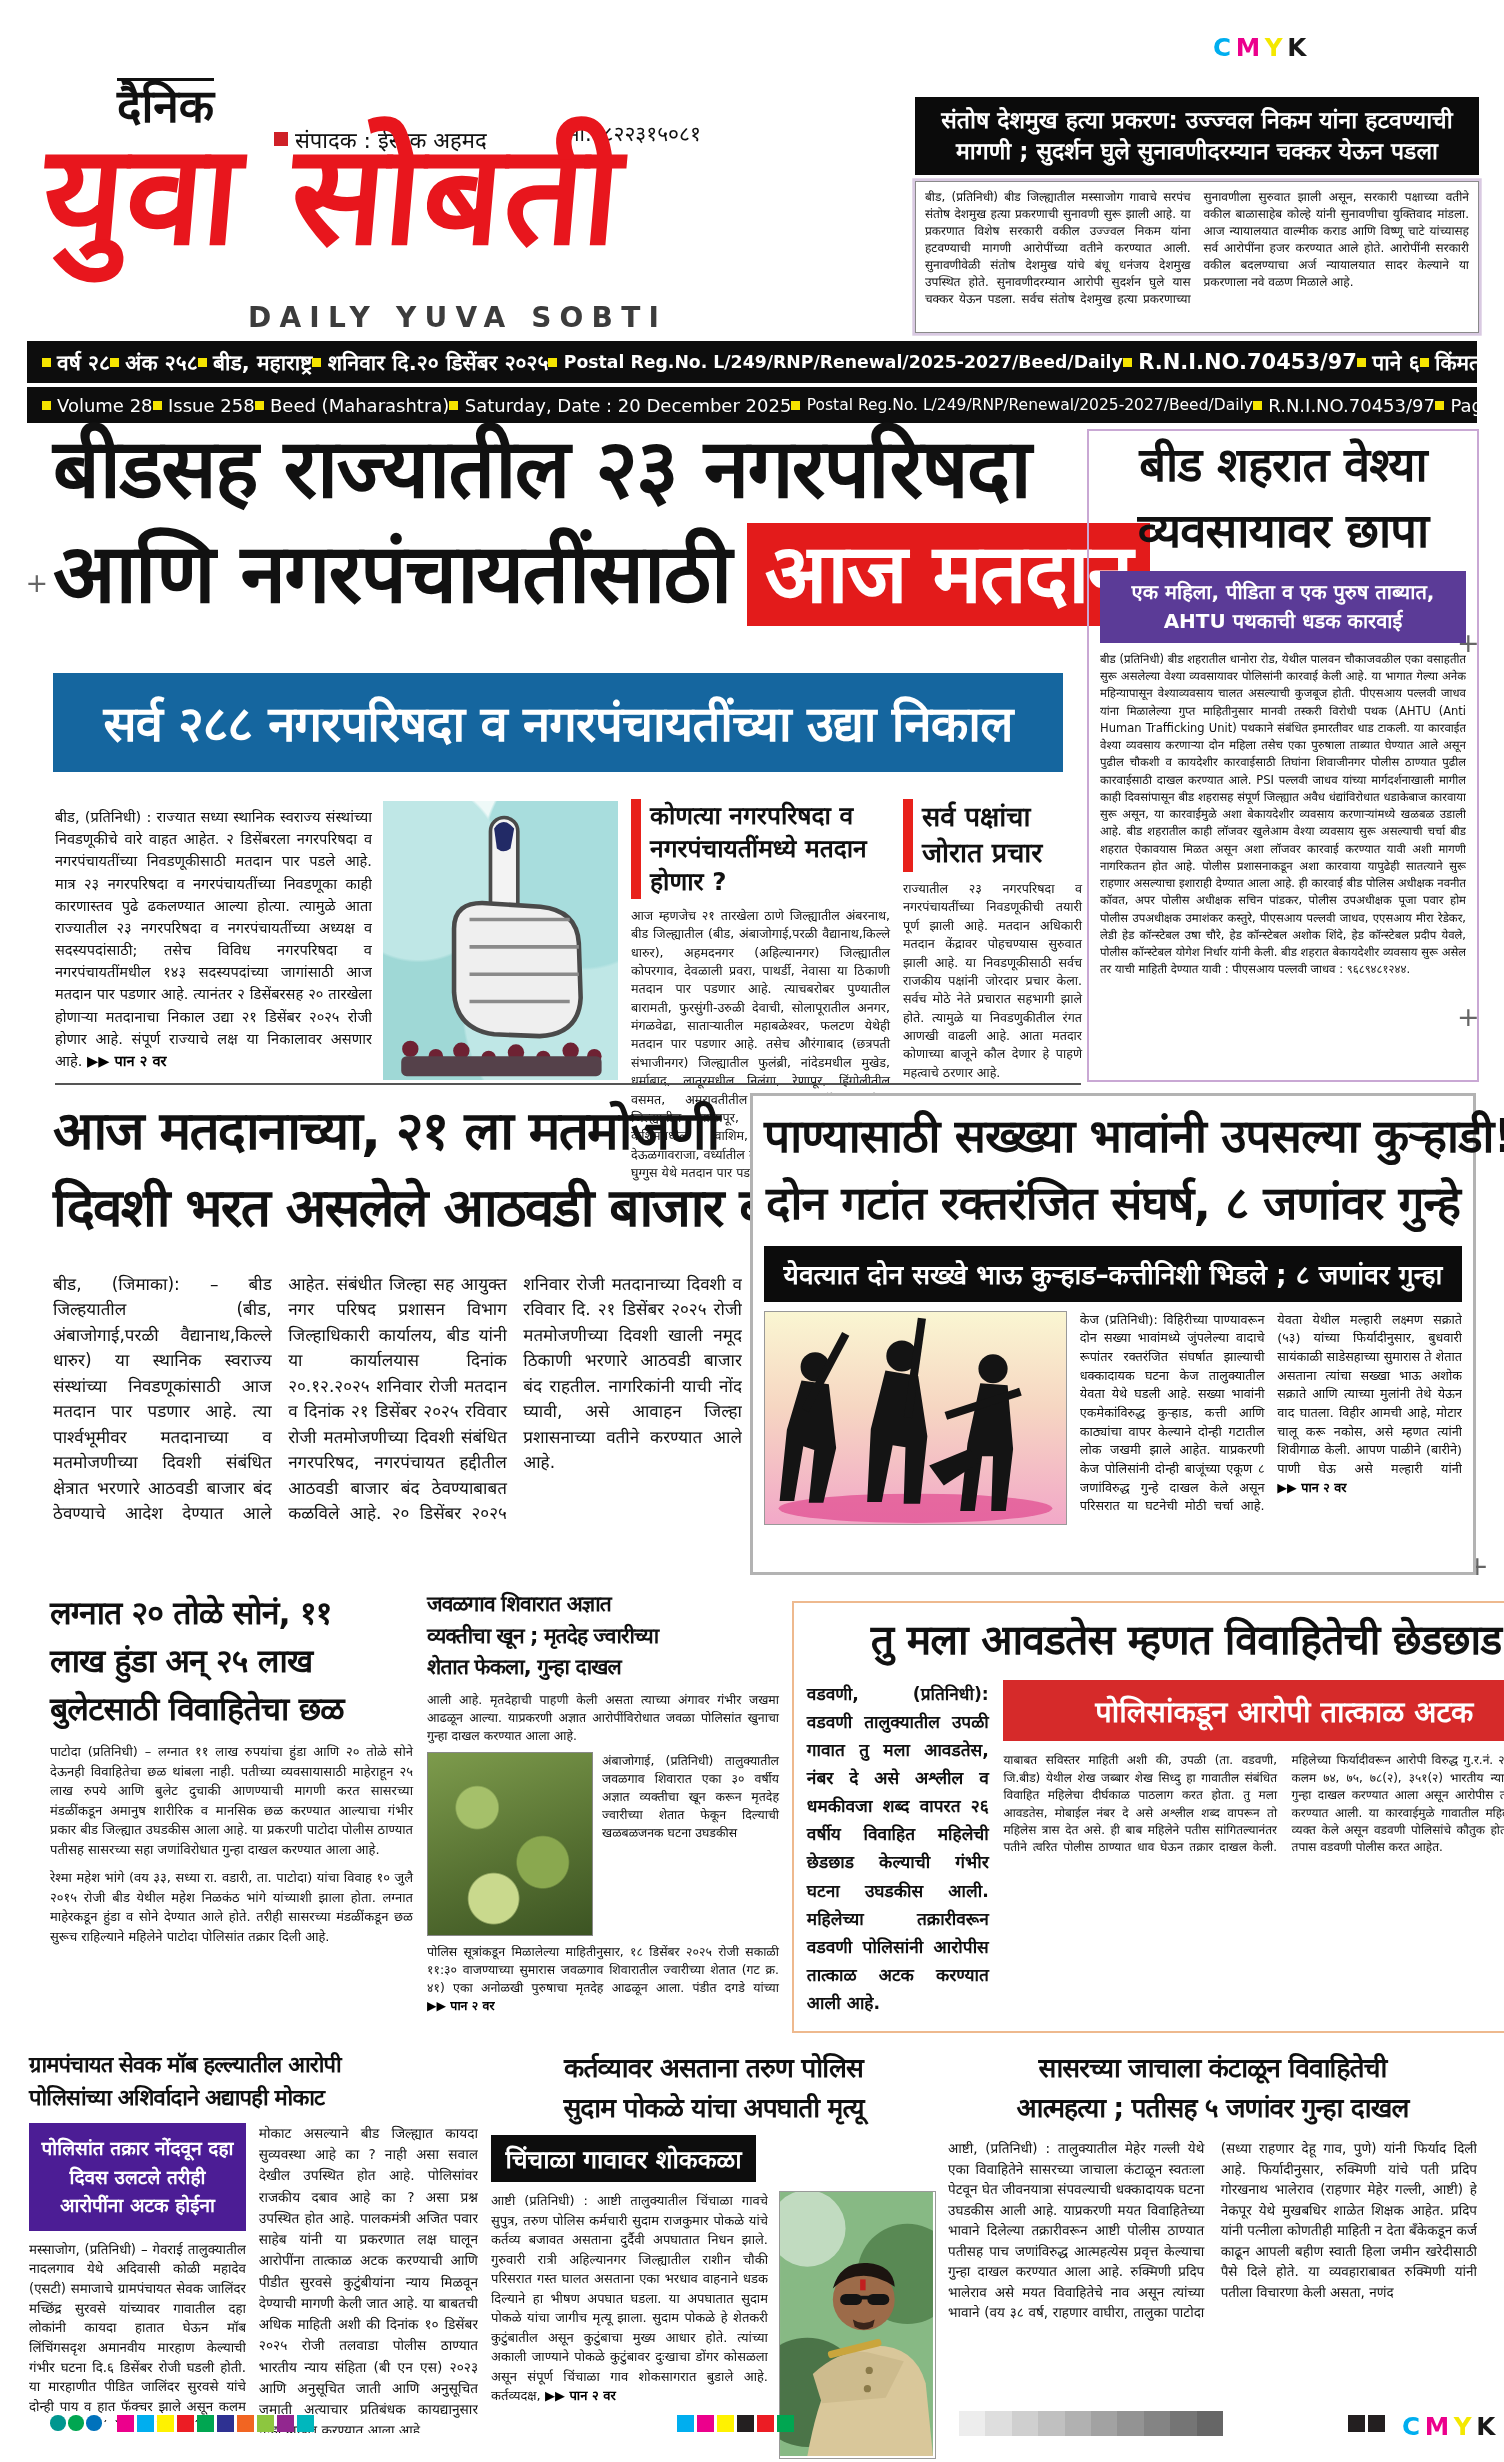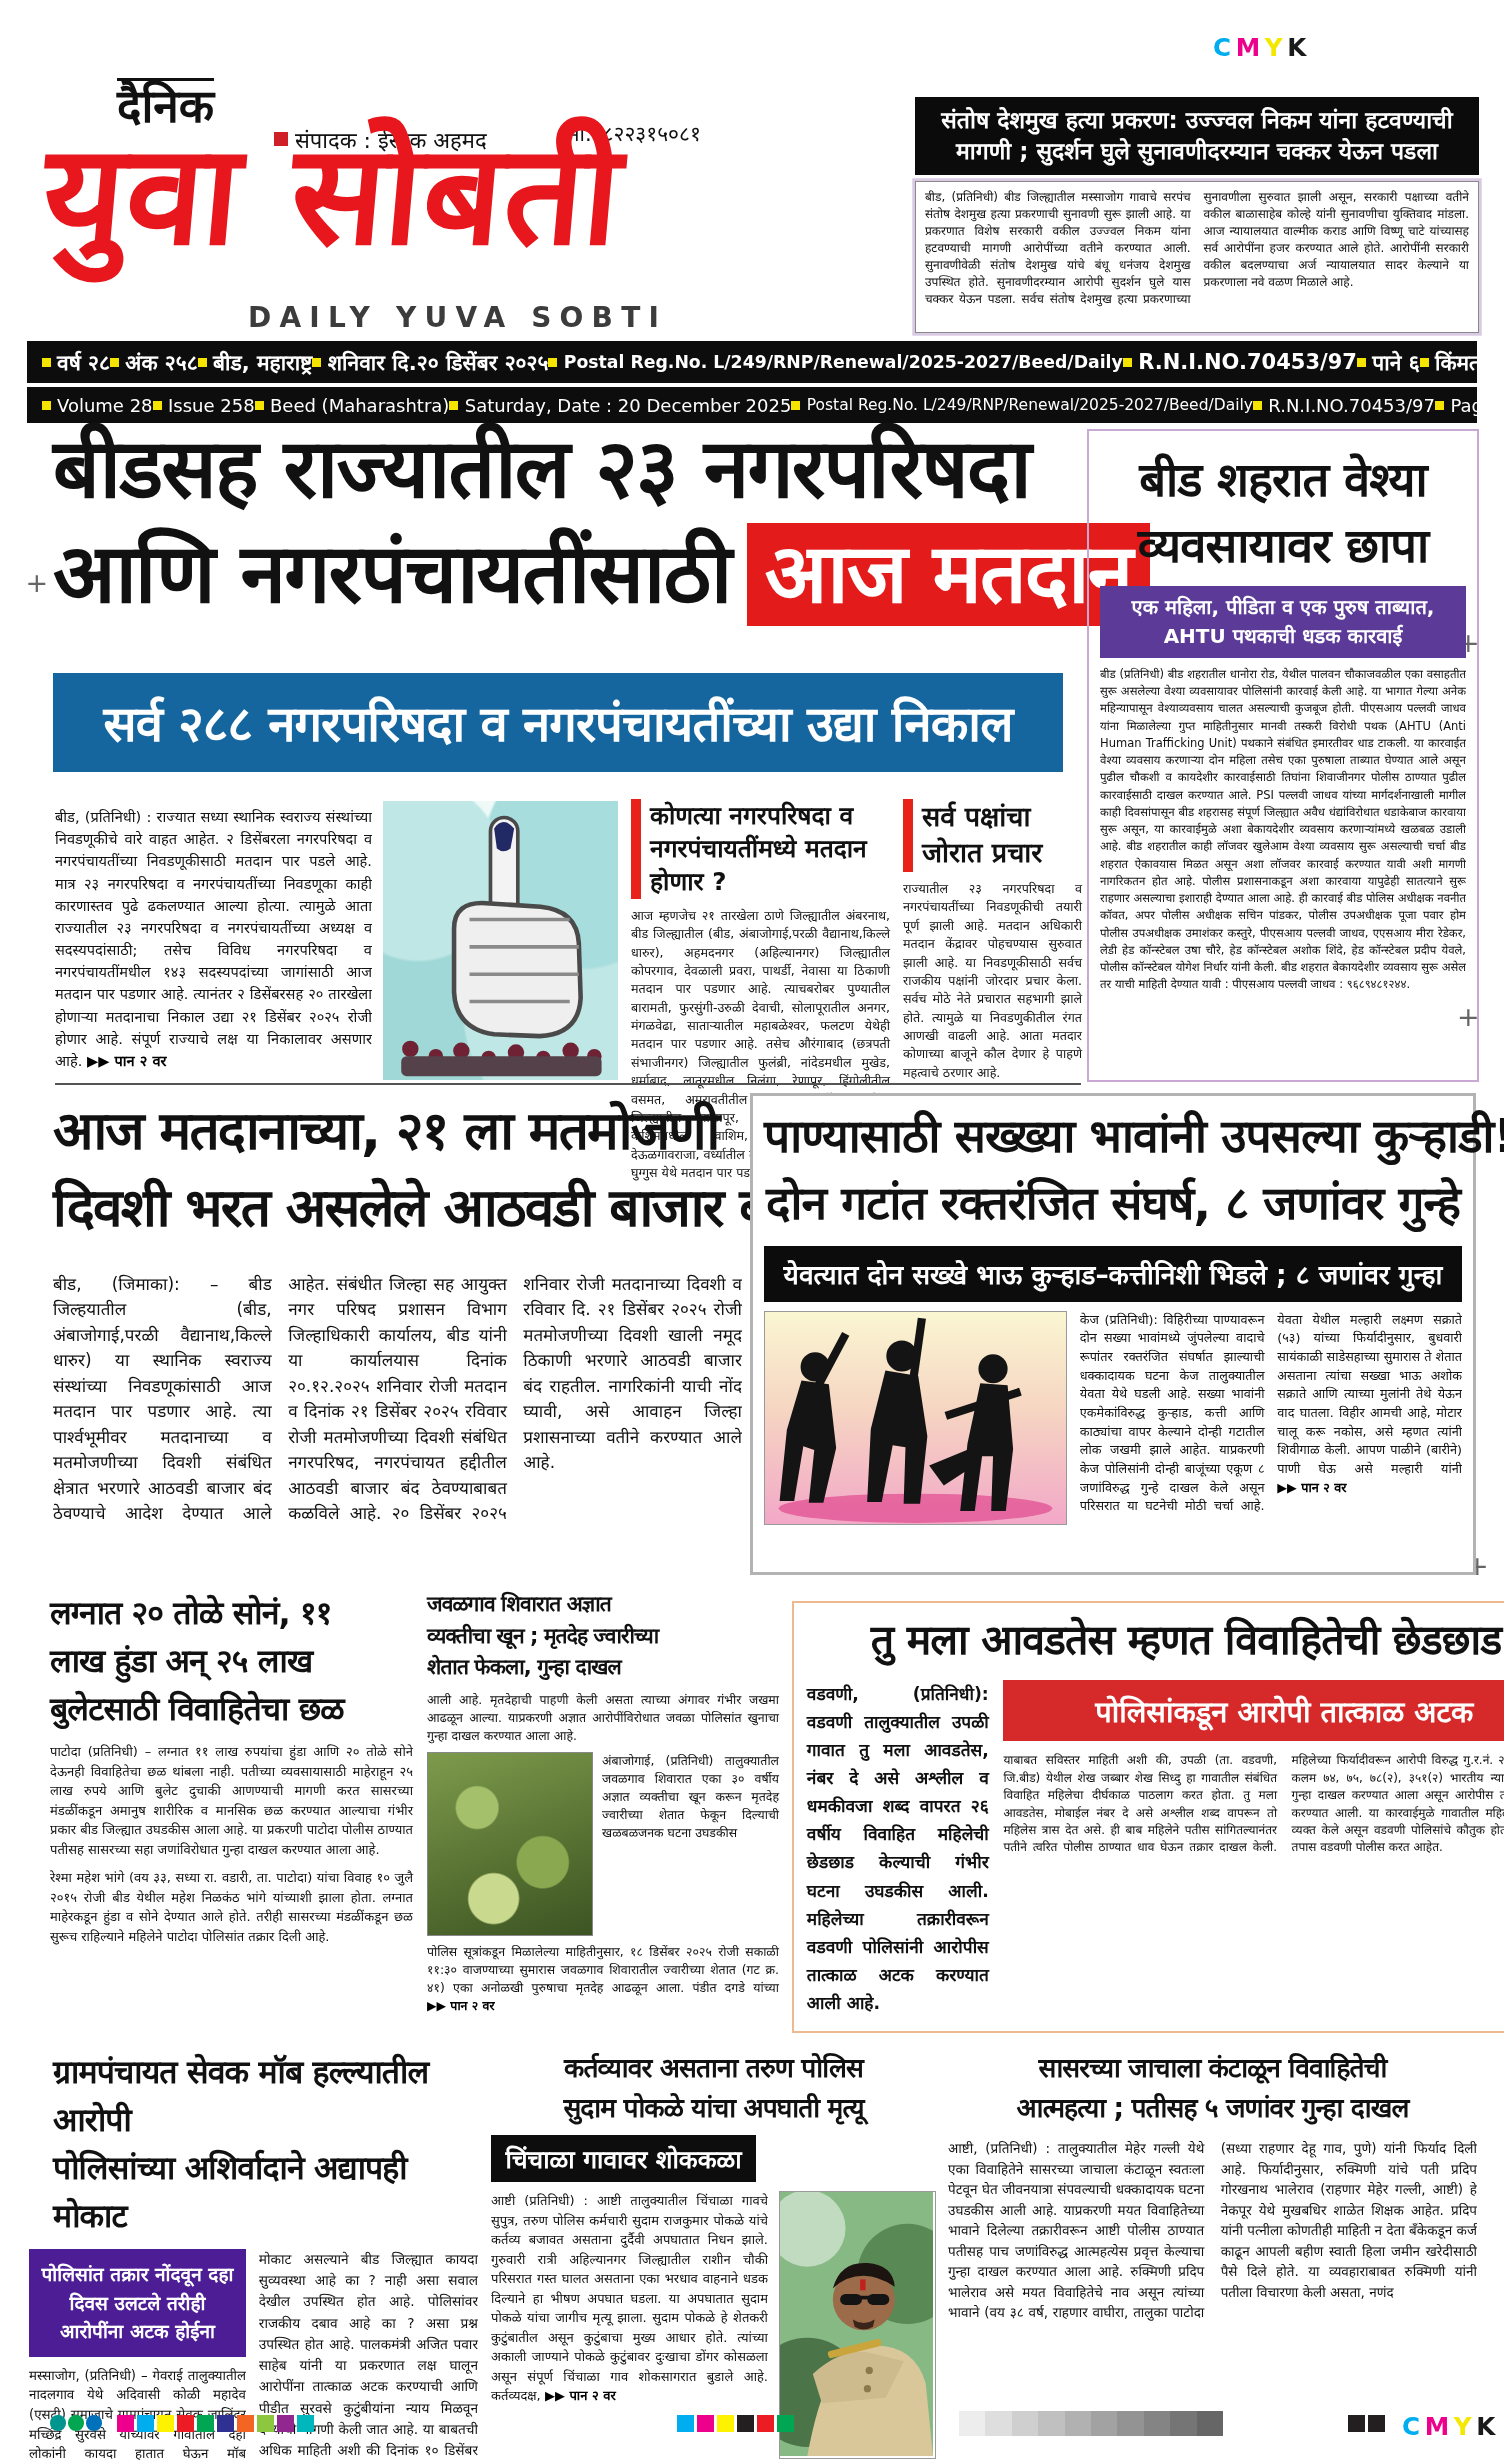--- a/index.html
+++ b/index.html
@@ -73,21 +73,21 @@
      radial-gradient(circle at 40% 80%, #c9d98d 0 14%, transparent 15%),
      linear-gradient(160deg,#7d9b4c 0%,#556f31 60%,#3c5423 100%);}
   #tease{left:792px;top:1601px;width:788px;height:432px;border:2.7px solid #eeb98e;padding:9px 12.8px;box-sizing:border-box;}
   .tease-h{font-size:41px;font-weight:bold;text-align:center;line-height:1.4;letter-spacing:-0.9px;white-space:nowrap;}
   .tease-row{display:flex;gap:14.6px;margin-top:11px;}
   .tease-left{width:182px;flex:none;font-size:17.3px;font-weight:bold;line-height:1.62;text-align:justify;}
   .tease-redbox{background:#d62a2a;color:#fff;font-size:29px;font-weight:bold;text-align:center;padding:11px 5.5px;}
   .tease-body{margin-top:11px;column-count:2;column-gap:14.6px;font-size:12px;line-height:1.45;text-align:justify;height:205px;overflow:hidden;}
   
   #gram{left:29px;top:2048px;width:449px;}
-  .gram-h{font-size:32px;font-weight:bold;line-height:1.5;letter-spacing:-0.9px;margin-left:24px;}
+  .gram-h{font-size:22px;font-weight:bold;line-height:1.5;letter-spacing:-0.9px;}
   .gram-row{display:flex;gap:12.8px;margin-top:9px;}
   .gram-colA{width:217px;flex:none;}
   .gram-redbox{background:#4c1d95;color:#fff;font-size:19px;font-weight:bold;text-align:center;padding:11px 7.3px;line-height:1.5;}
   .gram-txt{margin-top:9px;font-size:13.3px;line-height:1.48;text-align:justify;height:182px;overflow:hidden;}
   .gram-colB{font-size:13.7px;line-height:1.55;text-align:justify;height:310px;overflow:hidden;}
   #police{left:491px;top:2048px;width:445px;}
   .pol-h{font-size:26.4px;font-weight:bold;line-height:1.5;letter-spacing:-0.9px;text-align:center;white-space:nowrap;}
   .pol-box{background:#0d0d0d;color:#fff;font-size:24.6px;font-weight:bold;padding:7.3px 14.6px;display:inline-block;margin-top:7.3px;}
   .pol-row{display:flex;gap:11px;margin-top:9px;}
   .pol-txt{font-size:13px;line-height:1.5;text-align:justify;height:274px;overflow:hidden;}
@@ -241,21 +241,21 @@
   <div class="abs" id="lead-p">
     <div class="qhead">
       <div class="redbar"></div>
       <div class="qh-text">सर्व पक्षांचा जोरात प्रचार</div>
     </div>
     <div class="qbody">राज्यातील २३ नगरपरिषदा व नगरपंचायतींच्या निवडणूकीची तयारी पूर्ण झाली आहे. मतदान अधिकारी मतदान केंद्रावर पोहचण्यास सुरुवात झाली आहे. या निवडणूकीसाठी सर्वच राजकीय पक्षांनी जोरदार प्रचार केला. सर्वच मोठे नेते प्रचारात सहभागी झाले होते. त्यामुळे या निवडणुकीतील रंगत आणखी वाढली आहे. आता मतदार कोणाच्या बाजूने कौल देणार हे पाहणे महत्वाचे ठरणार आहे.</div>
   </div>
 
   <div class="abs" id="lead-divider"></div>
 
-  <div class="abs" style="left:1087px;top:429px;width:392px;height:653px;border:2.7px solid #c9a8d4;padding:16px 11px;box-sizing:border-box;" id="raid">
+  <div class="abs" style="left:1087px;top:429px;width:392px;height:653px;border:2.7px solid #c9a8d4;padding:1px 11px;box-sizing:border-box;" id="raid">
     <div style="font-size:47px;font-weight:bold;text-align:center;line-height:1.4;letter-spacing:-0.9px;">
       <div>बीड शहरात वेश्या</div>
       <div>व्यवसायावर छापा</div>
     </div>
     <div style="background:#5b3b97;color:#fff;font-size:20px;font-weight:bold;text-align:center;padding:7.3px 3.6px;line-height:1.45;margin:7.3px 0;">
       <div>एक महिला, पीडिता व एक पुरुष ताब्यात,</div>
       <div>AHTU पथकाची धडक कारवाई</div>
     </div>
     <div style="font-size:11.5px;line-height:1.5;text-align:justify;height:438px;overflow:hidden;">बीड (प्रतिनिधी) बीड शहरातील धानोरा रोड, येथील पालवन चौकाजवळील एका वसाहतीत सुरू असलेल्या वेश्या व्यवसायावर पोलिसांनी कारवाई केली आहे. या भागात गेल्या अनेक महिन्यापासून वेश्याव्यवसाय चालत असल्याची कुजबूज होती. पीएसआय पल्लवी जाधव यांना मिळालेल्या गुप्त माहितीनुसार मानवी तस्करी विरोधी पथक (AHTU (Anti Human Trafficking Unit) पथकाने संबंधित इमारतीवर धाड टाकली. या कारवाईत वेश्या व्यवसाय करणाऱ्या दोन महिला तसेच एका पुरुषाला ताब्यात घेण्यात आले असून पुढील चौकशी व कायदेशीर कारवाईसाठी तिघांना शिवाजीनगर पोलीस ठाण्यात पुढील कारवाईसाठी दाखल करण्यात आले. PSI पल्लवी जाधव यांच्या मार्गदर्शनाखाली मागील काही दिवसांपासून बीड शहरासह संपूर्ण जिल्ह्यात अवैध धंद्यांविरोधात धडाकेबाज कारवाया सुरू असून, या कारवाईमुळे अशा बेकायदेशीर व्यवसाय करणाऱ्यांमध्ये खळबळ उडाली आहे. बीड शहरातील काही लॉजवर खुलेआम वेश्या व्यवसाय सुरू असल्याची चर्चा बीड शहरात ऐकावयास मिळत असून अशा लॉजवर कारवाई करण्यात यावी अशी मागणी नागरिकतन होत आहे. पोलीस प्रशासनाकडून अशा कारवाया यापुढेही सातत्याने सुरू राहणार असल्याचा इशाराही देण्यात आला आहे. ही कारवाई बीड पोलिस अधीक्षक नवनीत कॉवत, अपर पोलीस अधीक्षक सचिन पांडकर, पोलीस उपअधीक्षक पूजा पवार होम पोलीस उपअधीक्षक उमाशंकर कस्तुरे, पीएसआय पल्लवी जाधव, एएसआय मीरा रेडेकर, लेडी हेड कॉन्स्टेबल उषा चौरे, हेड कॉन्स्टेबल अशोक शिंदे, हेड कॉन्स्टेबल प्रदीप येवले, पोलीस कॉन्स्टेबल योगेश निर्धार यांनी केली. बीड शहरात बेकायदेशीर व्यवसाय सुरू असेल तर याची माहिती देण्यात यावी : पीएसआय पल्लवी जाधव : ९६८९४८१२४४.</div>
   </div>

